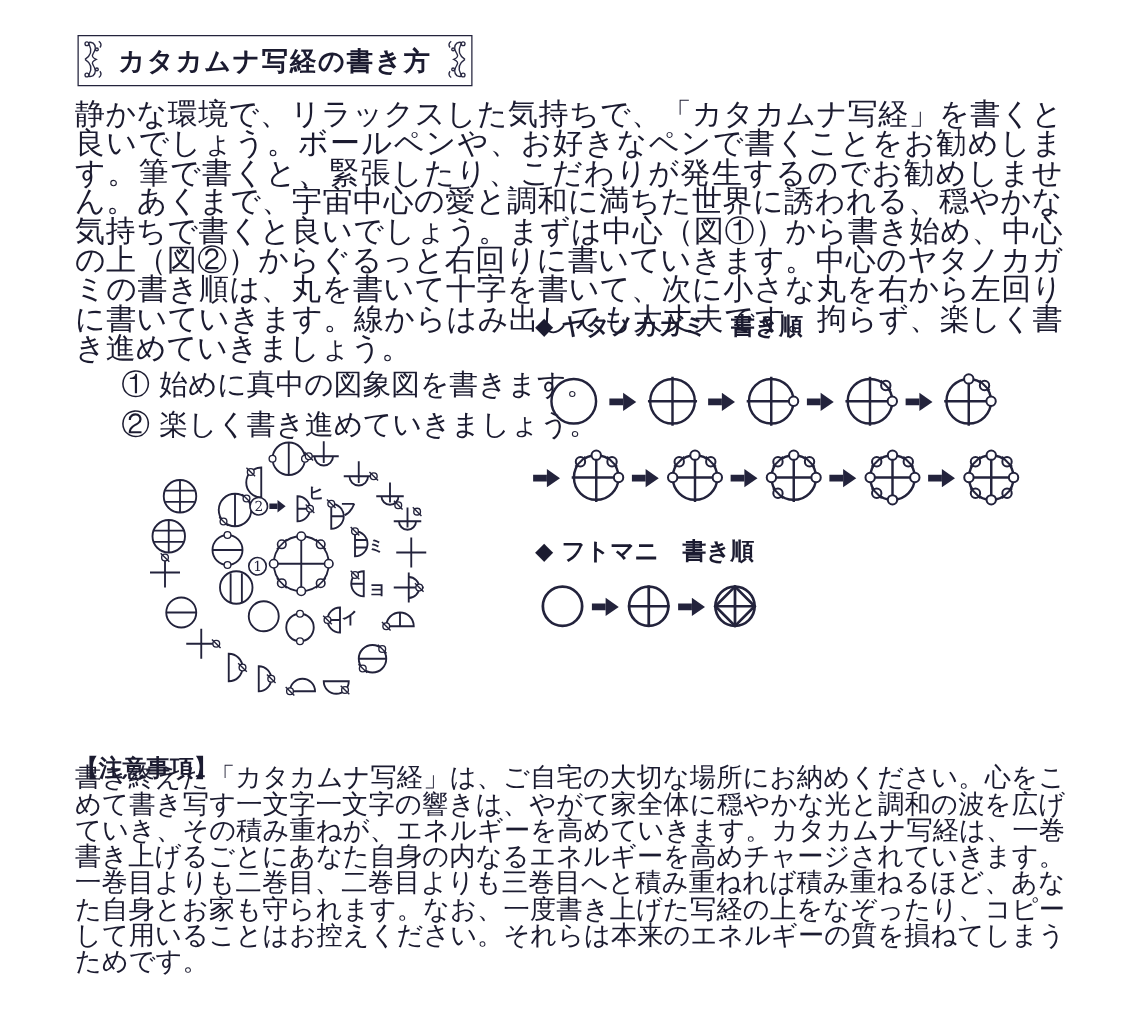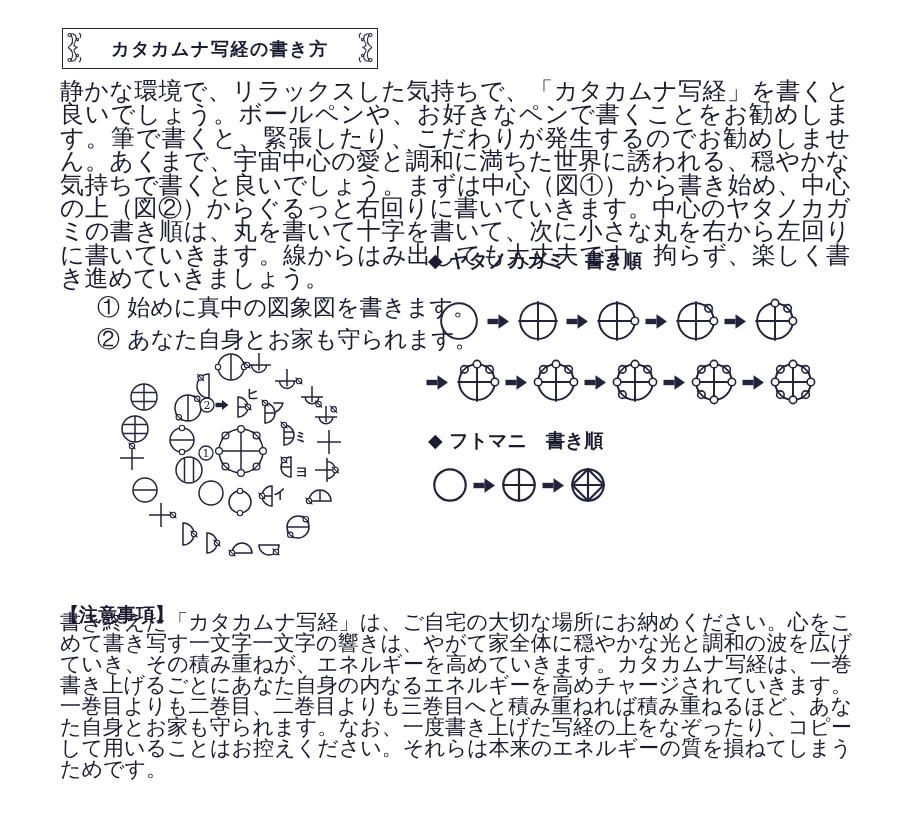--- a/index.html
+++ b/index.html
@@ -1,20 +1,20 @@
 <!DOCTYPE html>
 <html><head>
 <meta charset="utf-8">
 <style>
   html,body{margin:0;padding:0;background:#fff;}
   .page{position:relative;width:900px;height:822px;background:#fff;overflow:hidden;
         font-family:"DejaVu Serif","Liberation Serif",serif;color:#1b1b30;}
   .title-box{position:absolute;left:62px;top:28px;width:314px;height:39px;
              border:1.5px solid #23233c;display:flex;align-items:center;justify-content:center;}
-  .title-box h1{margin:0;font-size:18px;font-weight:bold;letter-spacing:1.5px;white-space:nowrap;}
+  .title-box h1{margin:0;font-size:21px;font-weight:bold;letter-spacing:1.5px;white-space:nowrap;}
   .flourish{position:absolute;top:1px;width:22px;height:35px;}
   .flourish.left{left:2px;}
   .flourish.right{right:2px;transform:scaleX(-1);}
   .intro{position:absolute;left:60px;top:80px;width:790px;margin:0;
          font-size:24px;line-height:23.4px;text-align:justify;}
   .sec-heading{position:absolute;margin:0;font-size:19px;font-weight:bold;white-space:nowrap;}
   #h-zu{left:98px;top:259px;}
   #h-yata{left:428px;top:248px;}
   #h-futo{left:428px;top:428px;}
   .step-line{position:absolute;left:97px;margin:0;font-size:23px;white-space:nowrap;}
@@ -54,21 +54,21 @@
         <circle cx="12.5" cy="25.5" r="1.1"></circle>
         <path d="M14 3 q3 2 1 5 M14 32 q3 -2 1 -5"></path>
       </g>
     </svg>
     <h1>カタカムナ写経の書き方</h1>
   </div>
 
   <p class="intro">静かな環境で、リラックスした気持ちで、「カタカムナ写経」を書くと良いでしょう。ボールペンや、お好きなペンで書くことをお勧めします。筆で書くと、緊張したり、こだわりが発生するのでお勧めしません。あくまで、宇宙中心の愛と調和に満ちた世界に誘われる、穏やかな気持ちで書くと良いでしょう。まずは中心（図①）から書き始め、中心の上（図②）からぐるっと右回りに書いていきます。中心のヤタノカガミの書き順は、丸を書いて十字を書いて、次に小さな丸を右から左回りに書いていきます。線からはみ出しても大丈夫です。拘らず、楽しく書き進めていきましょう。</p>
 
   <p class="step-line" id="step1">① 始めに真中の図象図を書きます。</p>
-  <p class="step-line" id="step2">② あなた自身とお家も守られます。</p>
+  <p class="step-line" id="step2">② 楽しく書き進めていきましょう。</p>
 
   <svg id="figure" viewBox="0 0 300 245" width="300" height="245">
       <g stroke="#23233c" stroke-width="1.5" fill="none">
         <circle cx="136" cy="17" r="13"></circle>
         <line x1="136" y1="4" x2="136" y2="30"></line>
         <circle cx="149" cy="17" r="2.7" fill="#fff" stroke="#23233c" stroke-width="1.1"></circle>
         <circle cx="123" cy="17" r="2.7" fill="#fff" stroke="#23233c" stroke-width="1.1"></circle>
       </g>
       <g stroke="#23233c" stroke-width="1.5" fill="none">
         <path d="M 114 24 A 12 12 0 0 0 114 48 Z"></path>

